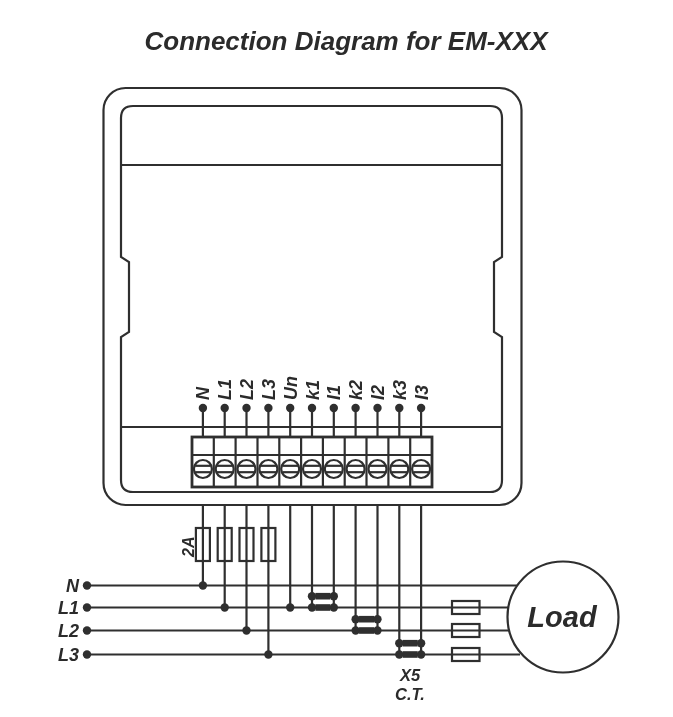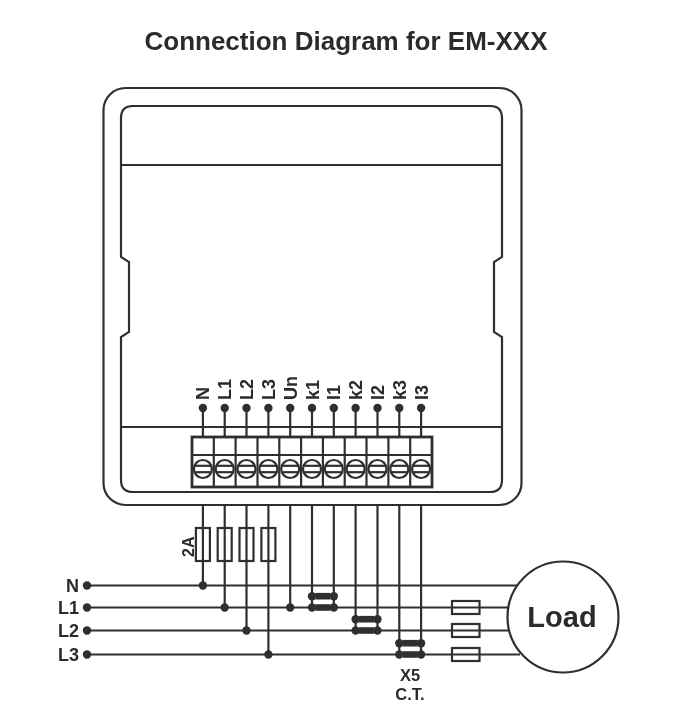--- a/index.html
+++ b/index.html
@@ -1,16 +1,16 @@
 <!DOCTYPE html>
 <html><head>
 <meta charset="utf-8">
 <style>
   html,body{margin:0;padding:0;background:#ffffff;}
-  .stage{position:relative;width:673px;height:717px;background:#ffffff;overflow:hidden;}
+  .stage{position:relative;width:673px;height:717px;background:#ffffff;overflow:hidden;font-style:italic;}
   svg{display:block;}
   svg text{font-family:"Liberation Sans","DejaVu Sans",sans-serif;fill:#2b2b2b;font-weight:bold;}
   .title-text{font-size:26px;}
   .term-label{font-size:18px;}
   .bus-label{font-size:18px;}
   .small-label{font-size:16.5px;}
   .fuse-label{font-size:16px;}
   .load-text{font-size:29px;}
   .s{stroke:#2f2f2f;stroke-width:2.2;fill:none;stroke-linecap:butt;}
   .sw{stroke:#2f2f2f;stroke-width:2.2;fill:#ffffff;}

